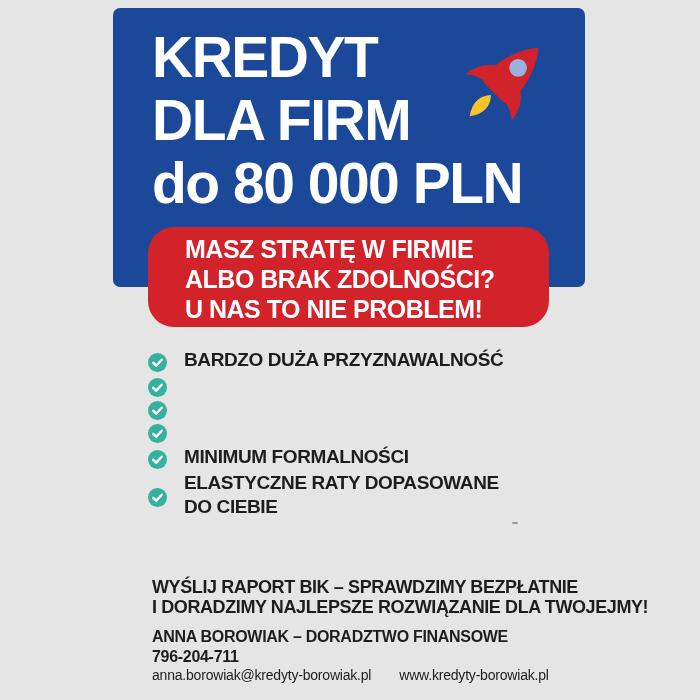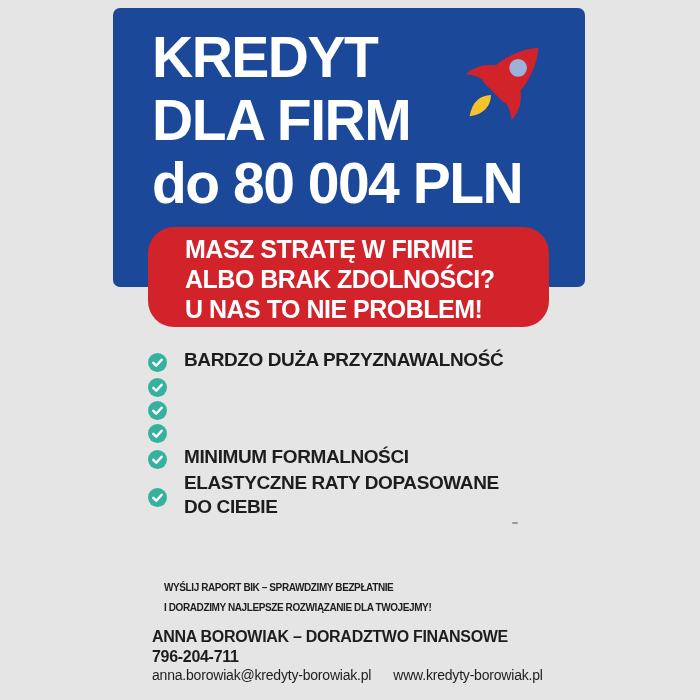--- a/index.html
+++ b/index.html
@@ -42,40 +42,40 @@
   .row.spaced { margin-top:10px; }
   .check { width:19px; height:19px; margin:4px 17px 0 0; flex:none; }
   .row-label {
     font-weight:bold; font-size:19px; line-height:28px; letter-spacing:-0.4px;
     white-space:pre-line;
   }
   .row-label.two-line { line-height:24px; }
 
   
   .note {
-    position:absolute; left:164px; top:578px;
-    font-weight:bold; font-size:10px; line-height:19.5px; letter-spacing:-0.4px;
+    position:absolute; left:152px; top:578px;
+    font-weight:bold; font-size:18px; line-height:19.5px; letter-spacing:-0.4px;
     white-space:pre-line;
   }
   .contact-name { position:absolute; left:152px; top:628px; font-weight:bold; font-size:16px; letter-spacing:-0.3px; }
   .contact-phone { position:absolute; left:152px; top:648px; font-weight:bold; font-size:16px; letter-spacing:-0.3px; }
-  .contact-links { position:absolute; left:152px; top:667px; font-size:14px; letter-spacing:-0.2px; display:flex; gap:22px; }
+  .contact-links { position:absolute; left:152px; top:667px; font-size:14px; letter-spacing:-0.2px; display:flex; gap:28px; }
 
   .stray { position:absolute; left:512px; top:522px; width:6px; height:2px; background:#9a9a9a; border-radius:1px; }
 </style>
 </head>
 <body>
 
 <div class="poster">
 
   <div class="blue-panel">
     <div class="title">
       <div>KREDYT</div>
       <div>DLA FIRM</div>
-      <div>do 80 004 PLN</div>
+      <div>do 80 000 PLN</div>
     </div>
     <svg class="rocket" viewBox="0 0 100 100" aria-hidden="true">
       <g transform="rotate(45 50 50)">
         <path d="M50 67 C57 74.5 58 84 50 95 C42 84 43 74.5 50 67 Z" fill="#f6c32a"></path>
         <path d="M34.5 44 C25 51 20.5 60 20 70 C24.5 66 30 63.5 35 62.5 Z" fill="#d2232b"></path>
         <path d="M65.5 44 C75 51 79.5 60 80 70 C75.5 66 70 63.5 65 62.5 Z" fill="#d2232b"></path>
         <path d="M50 5 C60.5 17 66.5 34 66.5 50 C66.5 56 65.6 60.8 64.2 63.5 L35.8 63.5 C34.4 60.8 33.5 56 33.5 50 C33.5 34 39.5 17 50 5 Z" fill="#d2232b"></path>
         <circle cx="50" cy="31.5" r="8.2" fill="#9bb2dd"></circle>
       </g>
     </svg>

